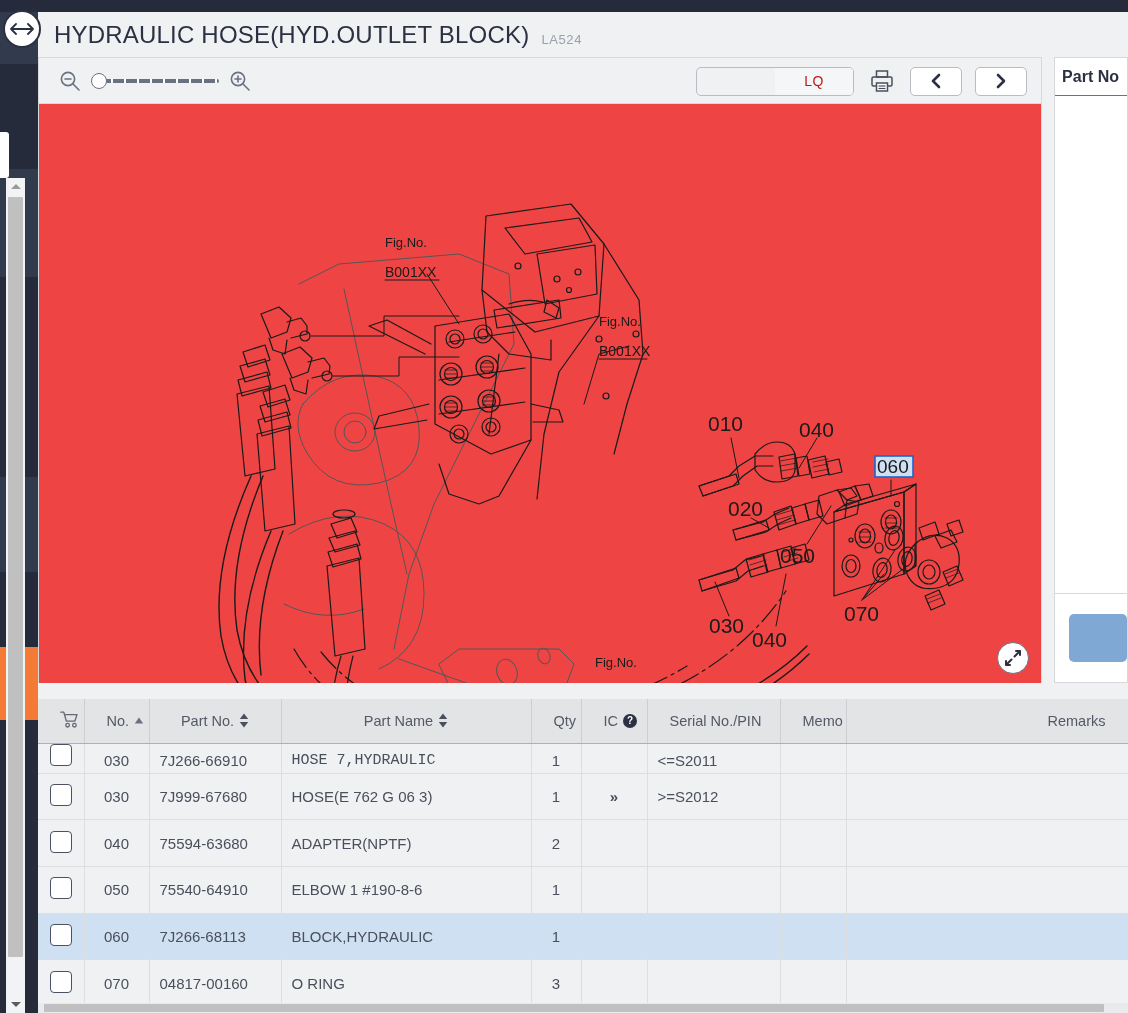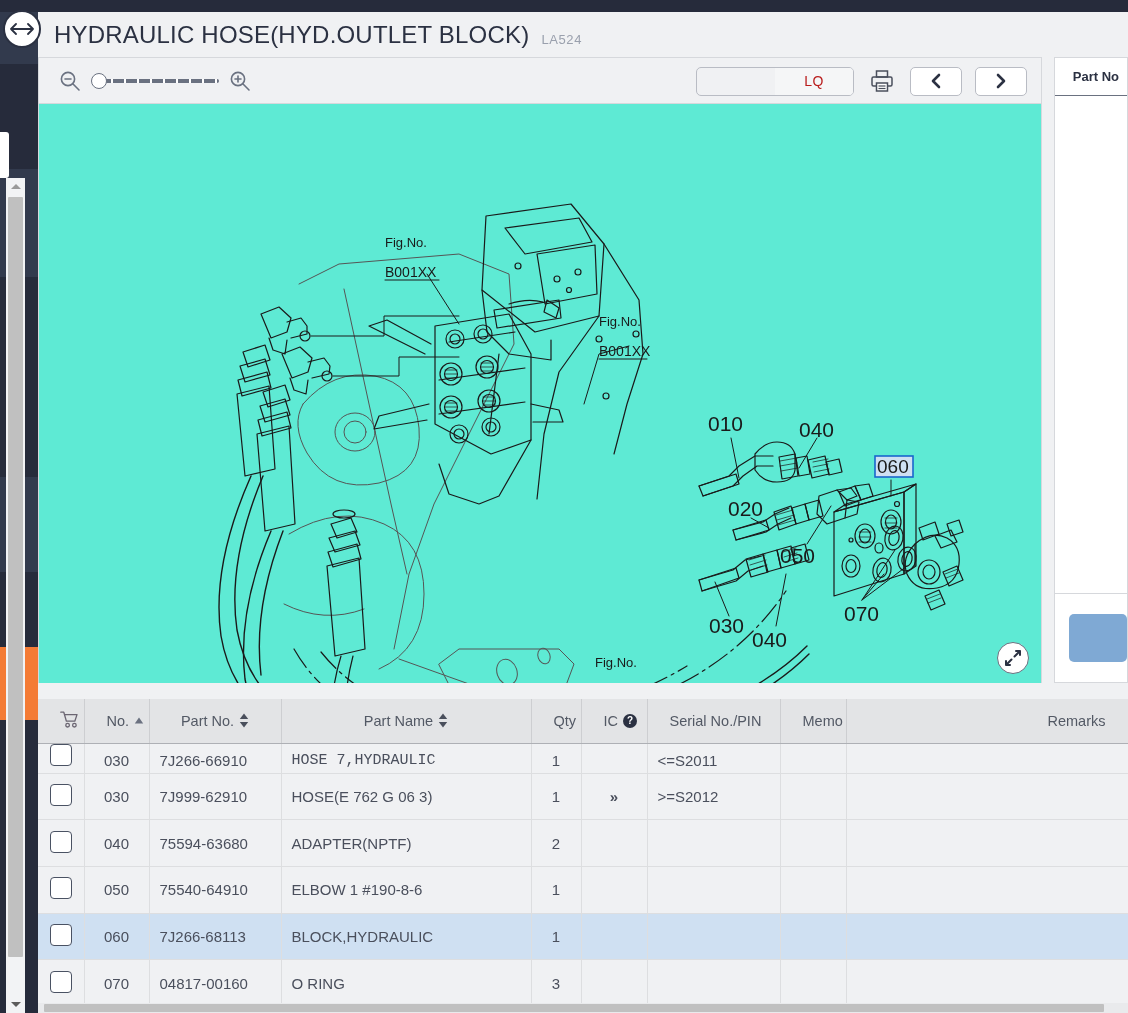--- a/index.html
+++ b/index.html
@@ -113,39 +113,39 @@
   .qseg .on  { background: #343b4c; color: #e8c88a; margin-top: 48px; }
   .qseg .off { background: #f5f6f7; color: #b91c1c; }
   .print-btn { width: 30px; height: 30px; display: flex; align-items: center; justify-content: center; cursor: pointer; }
   .navbtn {
     width: 52px; height: 29px; border: 1px solid #b9bcc4; border-radius: 5px;
     background: #ffffff; display: flex; align-items: center; justify-content: center;
     cursor: pointer;
   }
   .navbtn svg { display: block; }
 
-  .canvas-wrap { position: relative; width: 100%; height: 579px; background: #5eead4; overflow: hidden; }
+  .canvas-wrap { position: relative; width: 100%; height: 579px; background: #ef4444; overflow: hidden; }
   .canvas-wrap svg.dwg { position: absolute; top: 0; left: 0; }
   .expand-fab {
     position: absolute; right: 12px; bottom: 9px;
     width: 32px; height: 32px; border-radius: 50%;
     background: #ffffff; border: 1.5px solid #6a7180;
     display: flex; align-items: center; justify-content: center; cursor: pointer;
   }
 
   
   .side-panel {
     position: absolute; top: 57px; left: 1054px; width: 74px; height: 626px;
     background: #ffffff; border: 1px solid #d6d8dc;
     display: flex; flex-direction: column;
   }
   .side-panel-head {
     height: 38px; border-bottom: 1px solid #6a7180;
     display: flex; align-items: center; justify-content: flex-end;
-    padding-right: 8px; font-size: 13px; font-weight: bold; color: #2b3142;
+    padding-right: 8px; font-size: 16px; font-weight: bold; color: #2b3142;
     white-space: nowrap; overflow: hidden;
   }
   .side-panel-body { flex: 1; border-bottom: 1px solid #d6d8dc; }
   .side-panel-foot { height: 88px; display: flex; align-items: center; padding-left: 14px; }
   .side-btn {
     width: 80px; height: 48px; border-radius: 5px; background: #7fa9d4;
     border: none; cursor: pointer;
   }
 
   
@@ -656,21 +656,21 @@
             <td style="height: 30px; vertical-align: bottom; padding-bottom: 4px; font-family: Liberation Mono, monospace;">HOSE 7,HYDRAULIC</td>
             <td class="c-qty" style="height: 30px; vertical-align: bottom; padding-bottom: 4px;">1</td>
             <td class="c-ic" style="height: 30px; vertical-align: bottom; padding-bottom: 4px;"></td>
             <td style="height: 30px; vertical-align: bottom; padding-bottom: 4px;">&lt;=S2011</td>
             <td style="height: 30px; vertical-align: bottom; padding-bottom: 4px;"></td>
             <td style="height: 30px; vertical-align: bottom; padding-bottom: 4px;"></td>
           </tr>
           <tr>
             <td class="c-chk"><span class="cbox"></span></td>
             <td class="c-no">030</td>
-            <td>7J999-62910</td>
+            <td>7J999-67680</td>
             <td>HOSE(E 762 G 06 3)</td>
             <td class="c-qty">1</td>
             <td class="c-ic">»</td>
             <td>&gt;=S2012</td>
             <td></td>
             <td></td>
           </tr>
           <tr>
             <td class="c-chk"><span class="cbox"></span></td>
             <td class="c-no">040</td>

